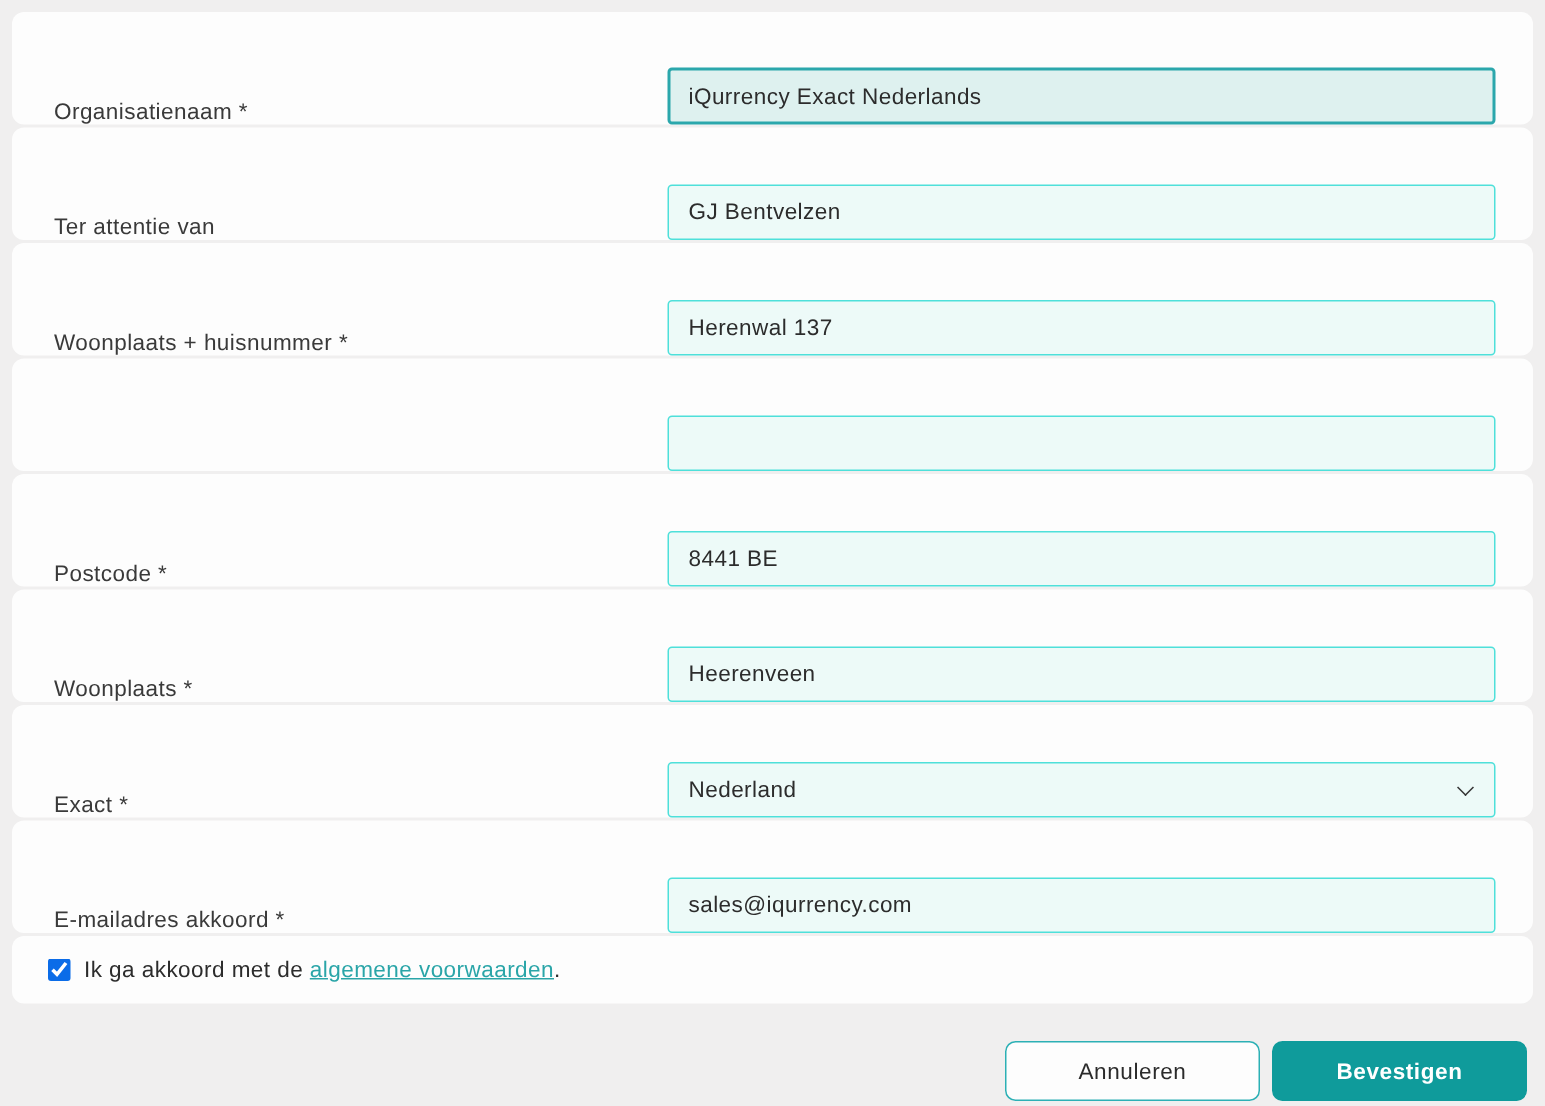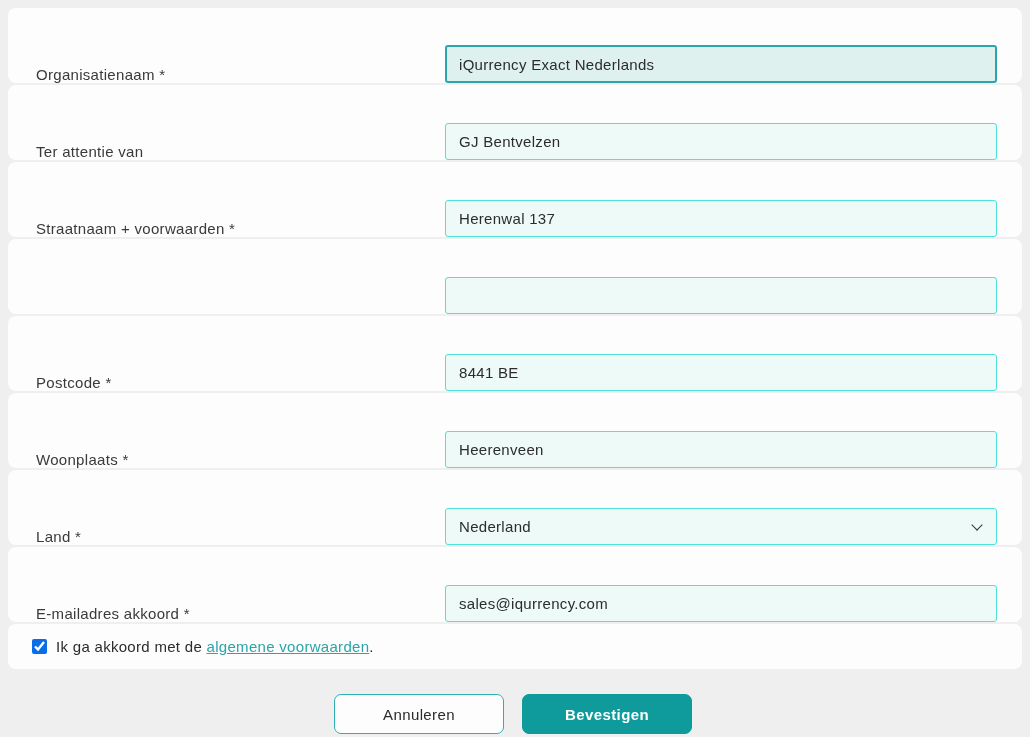--- a/index.html
+++ b/index.html
@@ -106,22 +106,22 @@
     accent-color:var(--checkbox-blue);
   }
   .consent-link{
     color:var(--link-color);
     text-decoration:underline;
     cursor:pointer;
   }
   .button-bar{
     margin-top:25px;
     display:flex;
-    justify-content:center;
-    gap:18px;
+    justify-content:flex-end;
+    gap:8px;
     padding-right:4px;
   }
   .btn{
     width:170px;
     height:40px;
     border-radius:7px;
     font-family:inherit;
     font-size:15px;
     letter-spacing:0.4px;
     cursor:pointer;
@@ -156,21 +156,21 @@
 
   <div class="form-row">
     <span class="field-label">Ter attentie van</span>
     <div class="input-wrap">
       <input class="field-input" type="text" value="GJ Bentvelzen" style="">
 
     </div>
   </div>
 
   <div class="form-row">
-    <span class="field-label">Straatnaam + voorwaarden *</span>
+    <span class="field-label">Woonplaats + huisnummer *</span>
     <div class="input-wrap">
       <input class="field-input" type="text" value="Herenwal 137" style="">
 
     </div>
   </div>
 
   <div class="form-row">
     <span class="field-label"></span>
     <div class="input-wrap">
       <input class="field-input" type="text" style="">
@@ -188,21 +188,21 @@
 
   <div class="form-row">
     <span class="field-label">Woonplaats *</span>
     <div class="input-wrap">
       <input class="field-input" type="text" value="Heerenveen" style="">
 
     </div>
   </div>
 
   <div class="form-row">
-    <span class="field-label">Land *</span>
+    <span class="field-label">Exact *</span>
     <div class="input-wrap">
 
       <div class="select-wrap">
         <select class="field-select"><option>Nederland</option></select>
         <span class="chevron"></span>
       </div>
     </div>
   </div>
 
   <div class="form-row">

